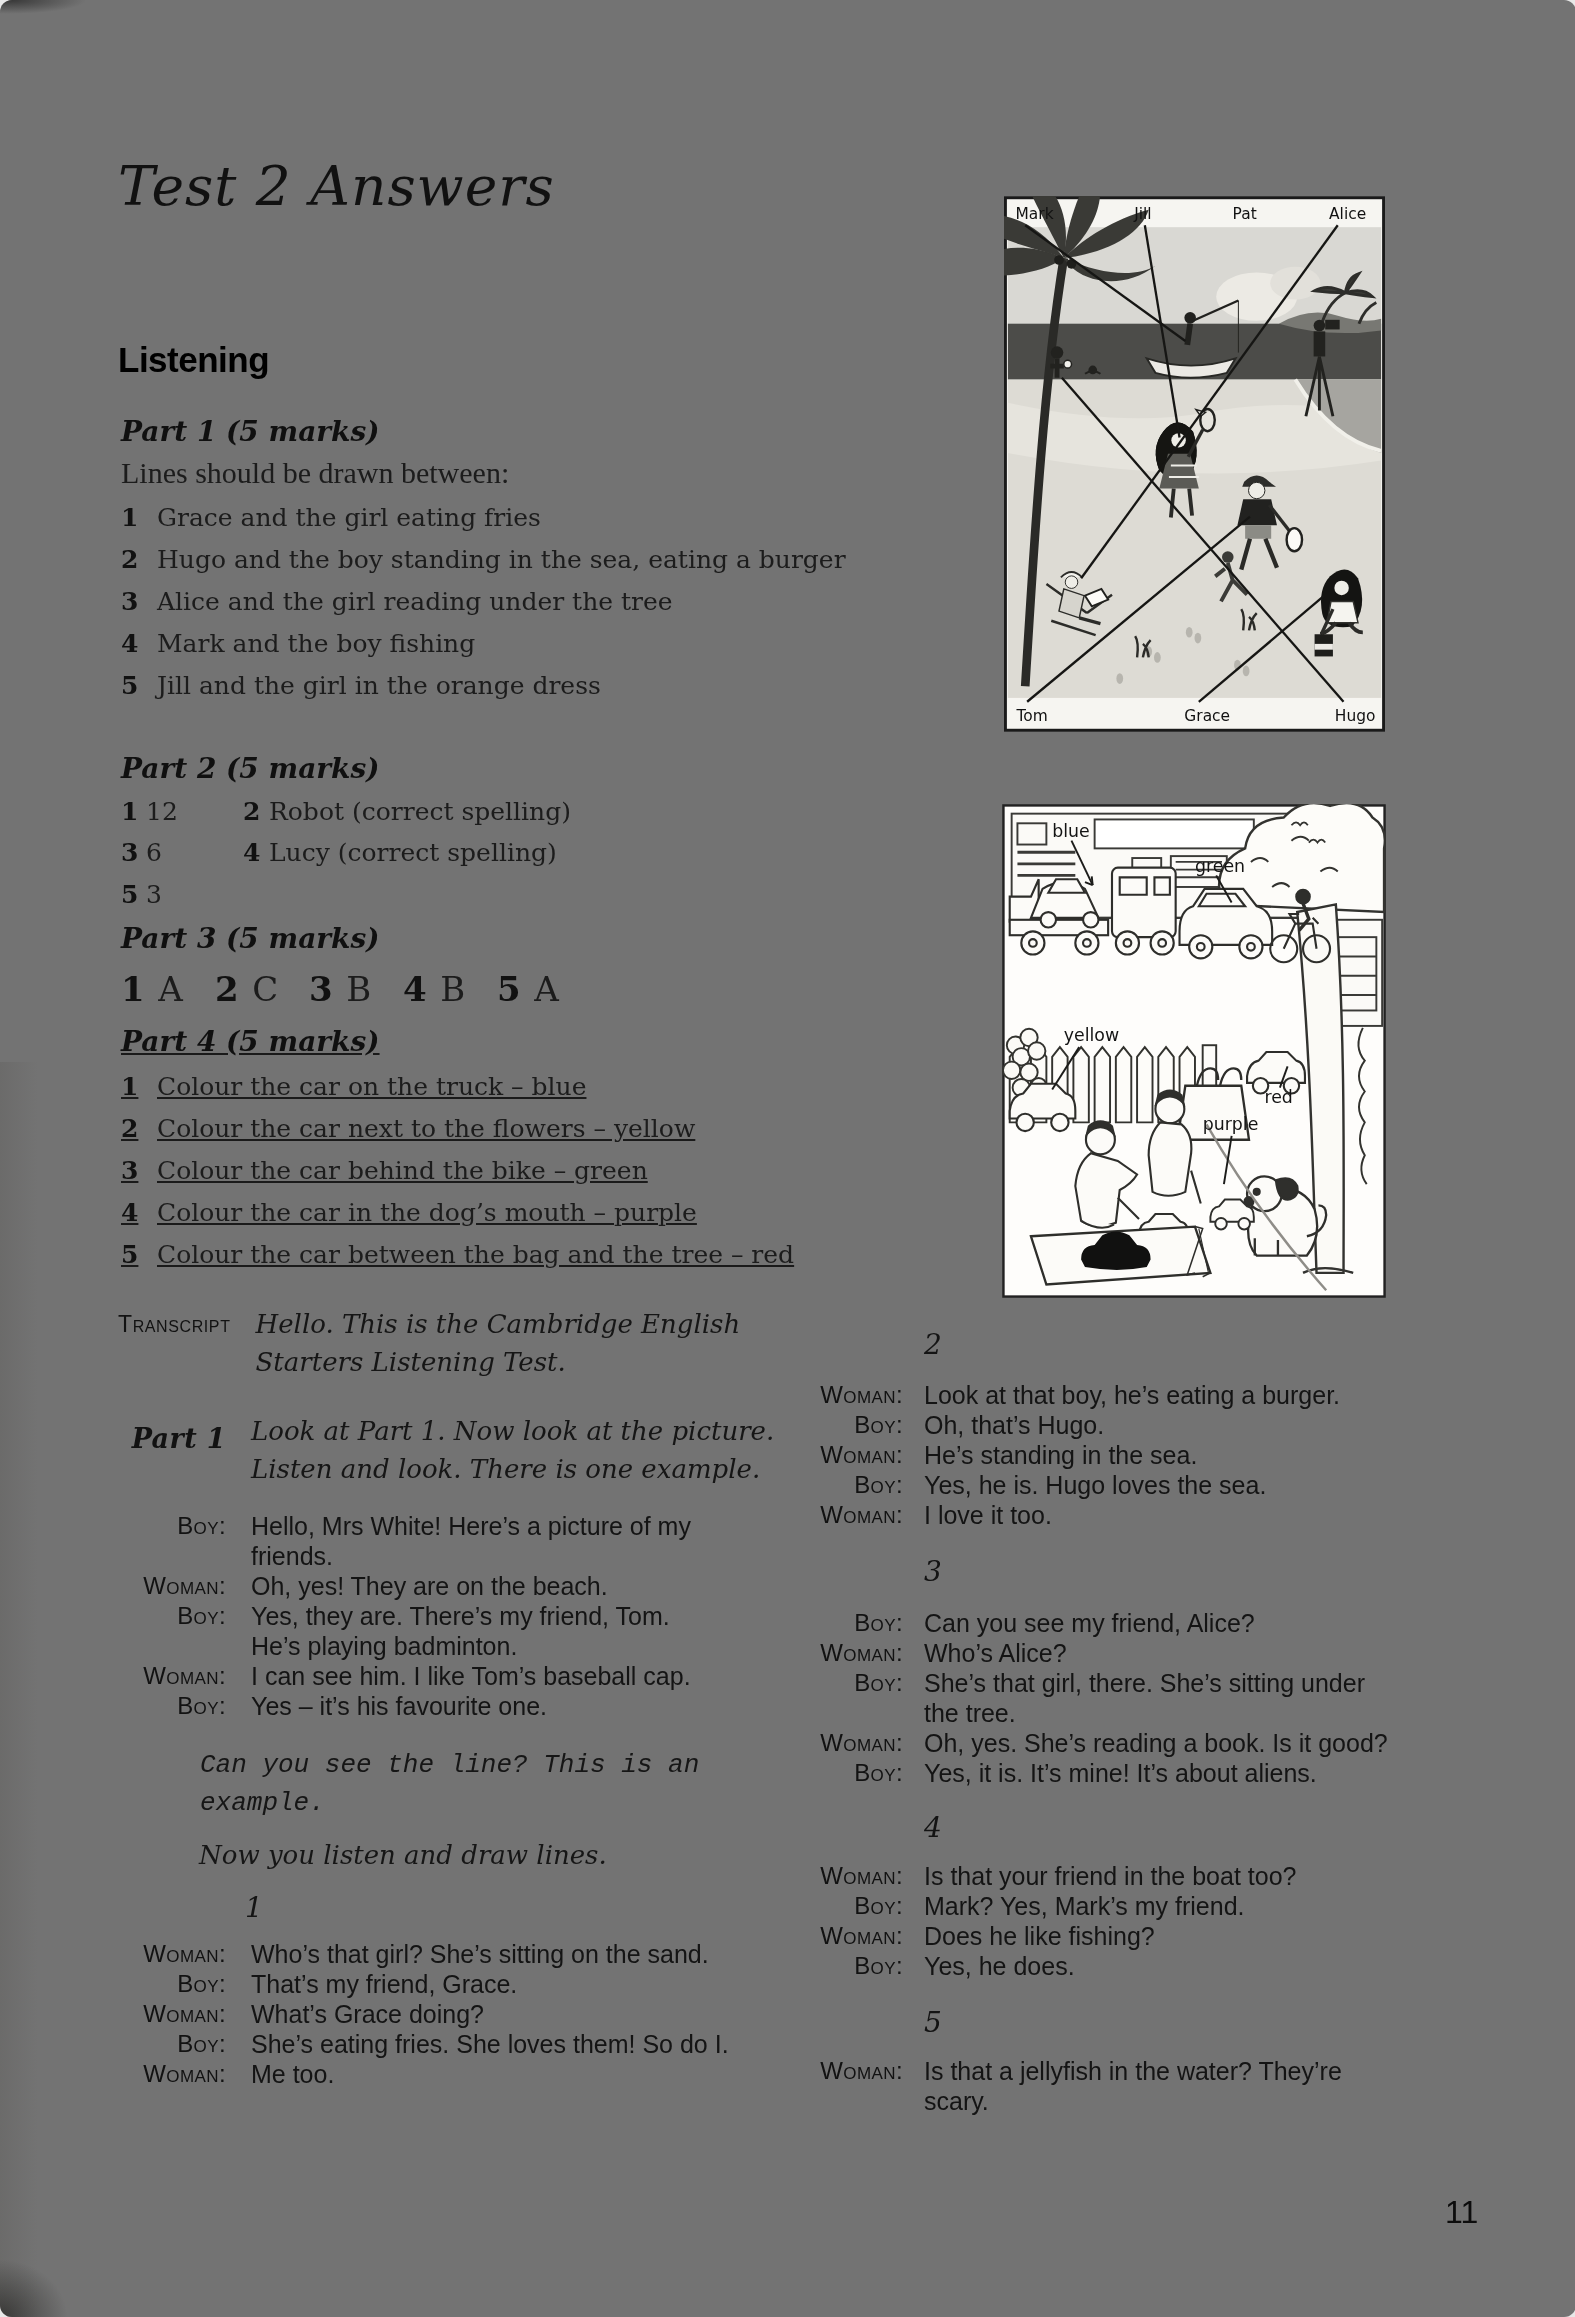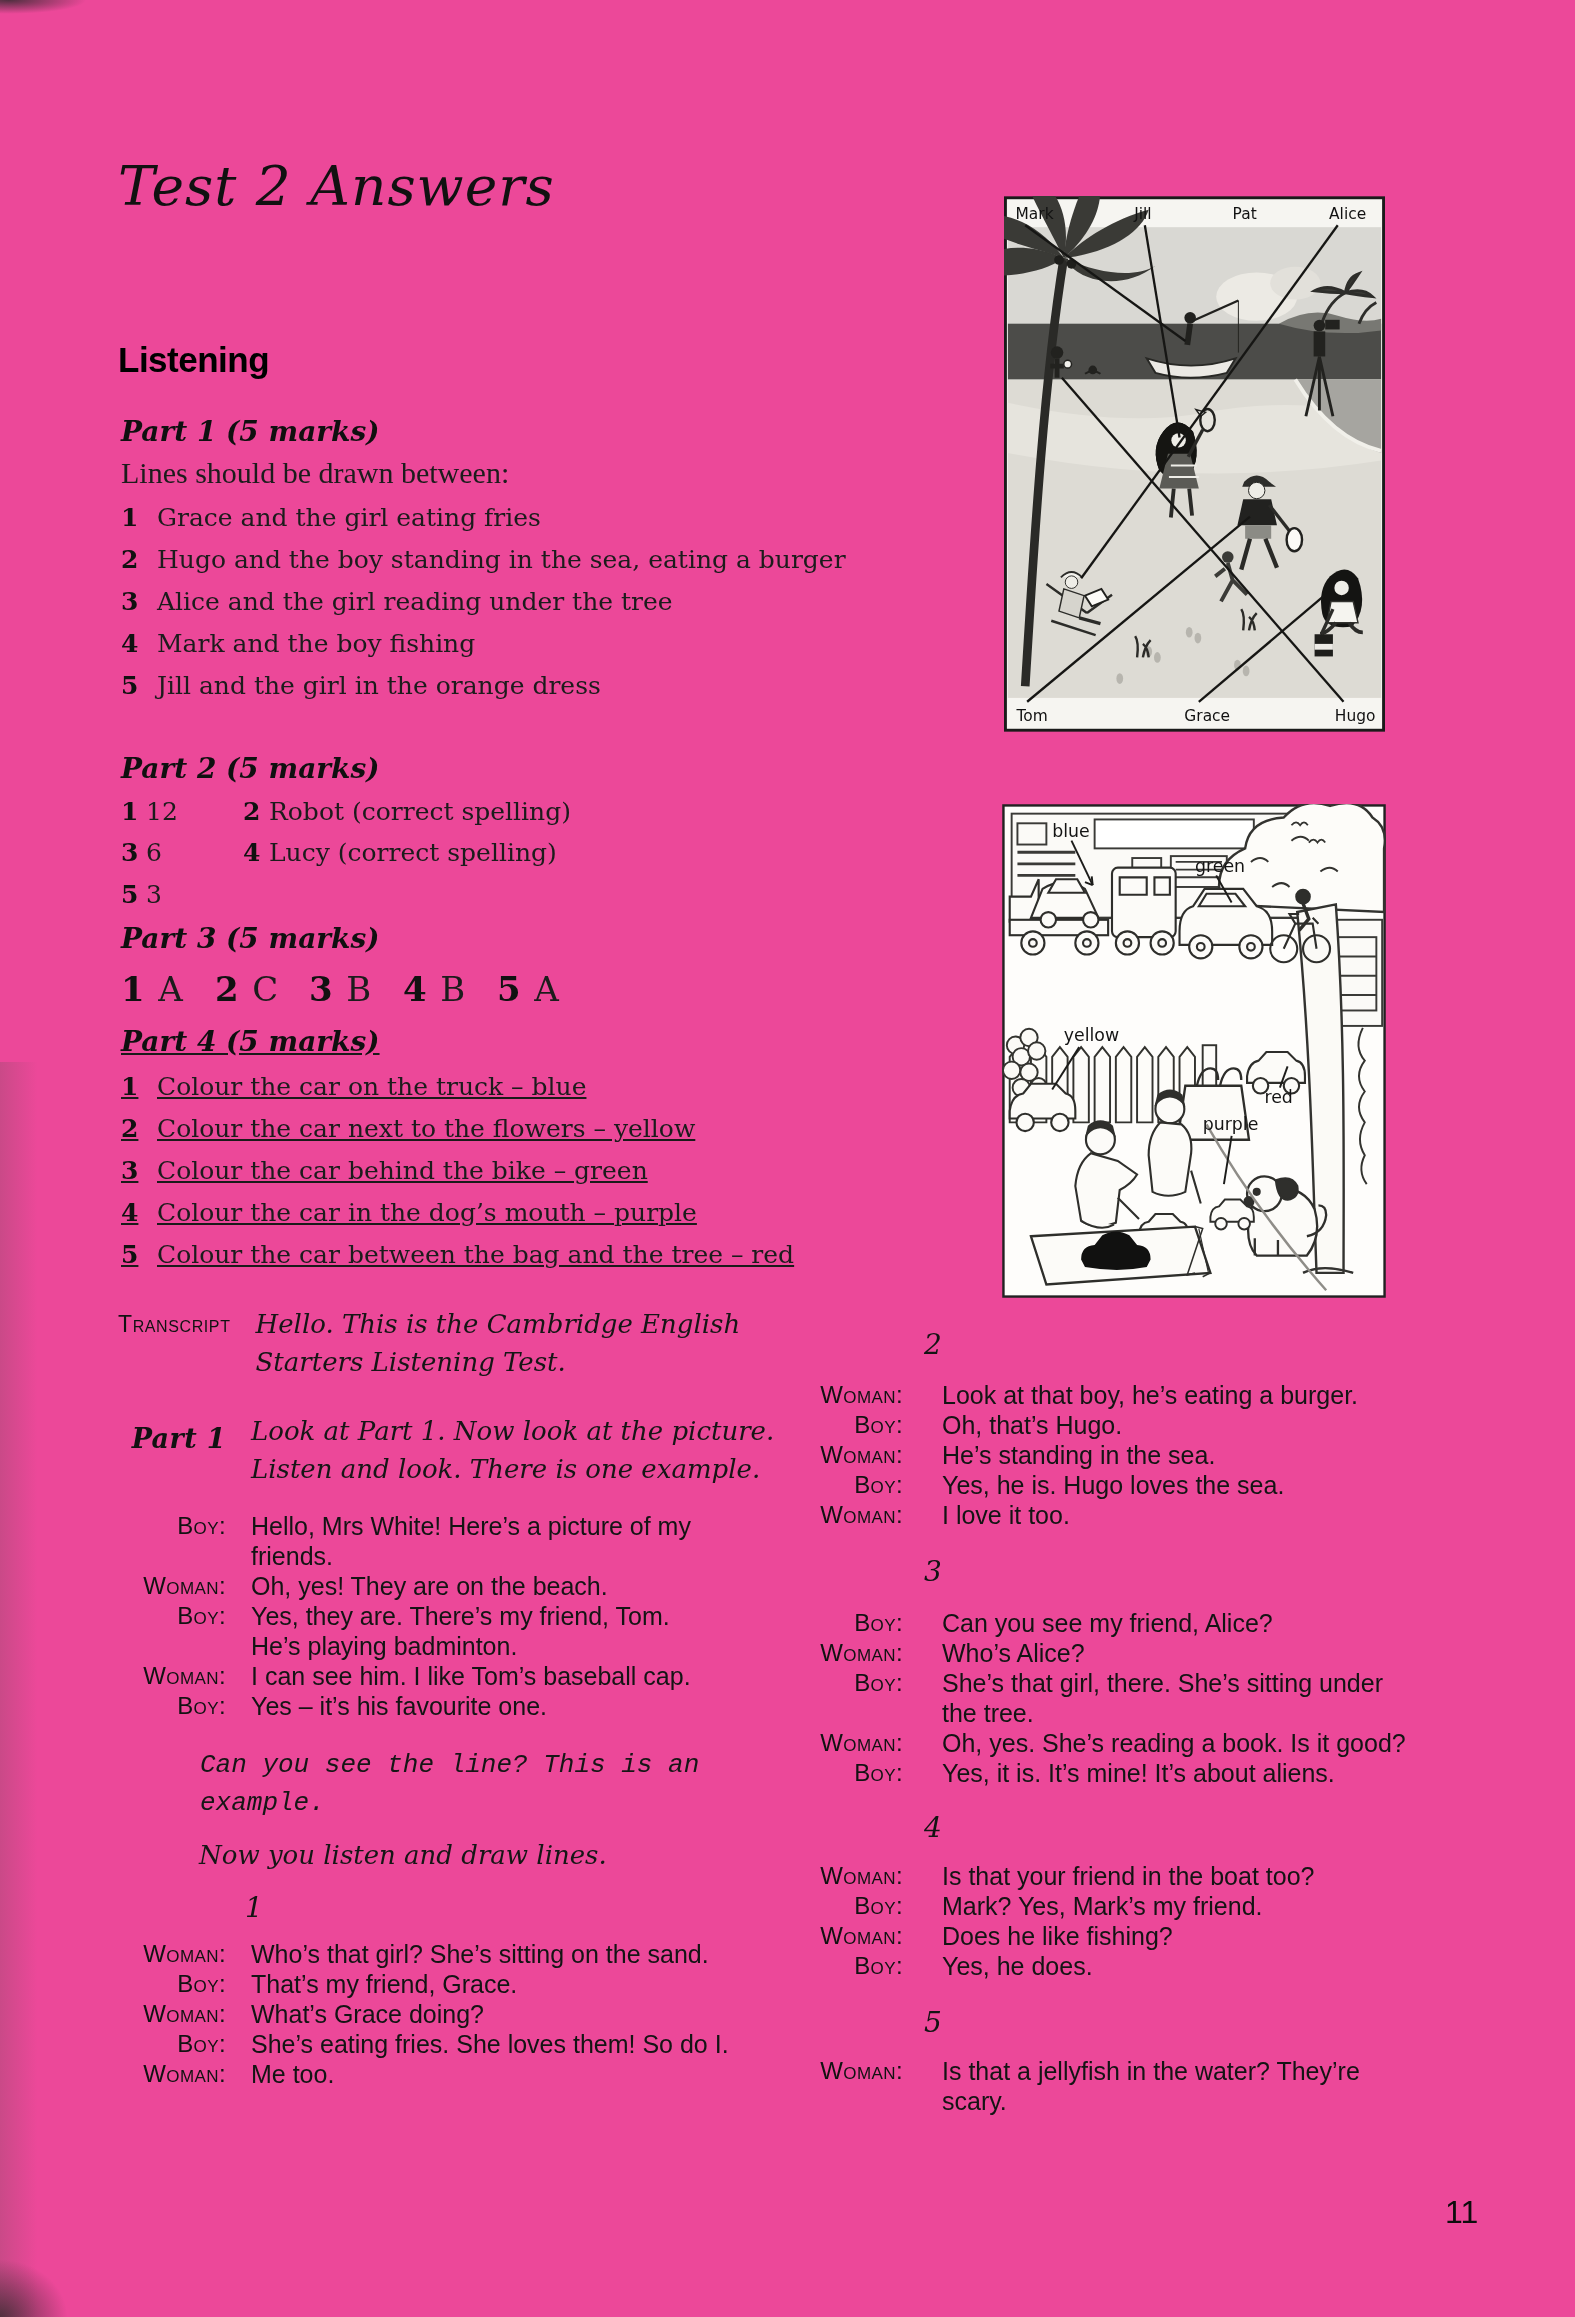--- a/index.html
+++ b/index.html
@@ -1,17 +1,17 @@
 <!DOCTYPE html>
 <html><head>
 <meta charset="utf-8">
 <style>
   html,body{margin:0;padding:0;background:#e8e8e8;}
-  .page{position:relative;width:1576px;height:2317px;background:#ec4899;overflow:hidden;
-        font-family:"Liberation Sans",sans-serif;color:#1a1a1a;}
+  .page{position:relative;width:1576px;height:2317px;background:#737373;overflow:hidden;
+        font-family:"Liberation Sans",sans-serif;color:#1a1a1a;border-radius:12px;}
   
   .edge-shade{position:absolute;left:0;top:1062px;width:44px;height:1255px;pointer-events:none;
         background:linear-gradient(90deg,rgba(80,78,74,0.22),rgba(80,78,74,0) 85%);}
   .corner-smudge-top{position:absolute;left:0;top:0;width:87px;height:13.5px;
         background:radial-gradient(ellipse at 10% 0%,rgba(40,40,40,0.8),rgba(40,40,40,0) 70%);}
   .corner-smudge-bottom{position:absolute;left:0;bottom:0;width:68px;height:58px;
         background:radial-gradient(ellipse at 0% 100%,rgba(40,40,38,0.75),rgba(40,40,38,0) 70%);}
   
   .title{position:absolute;left:118px;top:154px;font-family:"DejaVu Serif",serif;font-style:italic;
         font-weight:500;font-size:55px;letter-spacing:1px;color:#111;}
@@ -28,21 +28,21 @@
   .p3row{display:flex;margin-top:14px;font-family:"DejaVu Serif",serif;font-size:34px;color:#1c1c1c;}
   .p3pair{width:94px;}
   .p3pair b{margin-right:13.5px;color:#111;}
   
   .tcol{position:absolute;}
   .trow{display:flex;align-items:flex-start;}
   .tlabel{flex:0 0 108px;text-align:right;font-variant:small-caps;font-size:24px;line-height:30px;
         font-weight:500;letter-spacing:0.4px;color:#121212;}
   .tcol.rightcol .tlabel{flex-basis:140px;}
   .ttext{margin-left:25px;width:543px;font-size:25px;line-height:30px;color:#141414;white-space:pre-line;}
-  .tcol.rightcol .ttext{margin-left:39px;width:526px;}
+  .tcol.rightcol .ttext{margin-left:21px;width:526px;}
   .it-serif{font-family:"DejaVu Serif",serif;font-style:italic;font-size:26px;line-height:38px;color:#161616;white-space:pre-line;}
   .tr-label{font-variant:small-caps;font-size:23px;letter-spacing:0.6px;font-weight:500;line-height:38px;}
   .pt-label{font-family:"DejaVu Serif",serif;font-style:italic;font-weight:600;font-size:27px;line-height:38px;font-variant:normal;margin-top:8px;}
   .qnum{font-family:"DejaVu Serif",serif;font-style:italic;font-size:28px;color:#141414;margin-left:127px;}
   .tcol.rightcol .qnum{margin-left:161px;}
   .pagenum{position:absolute;left:1445px;top:2194px;font-size:32px;font-weight:500;color:#0d0d0d;}
   .pic{position:absolute;}
   svg text{font-family:"DejaVu Sans",sans-serif;}
 </style>
 </head>

